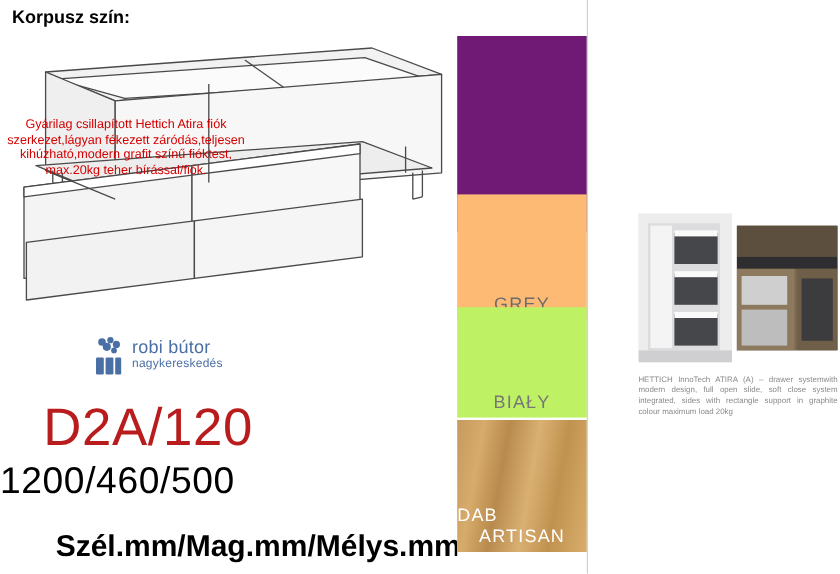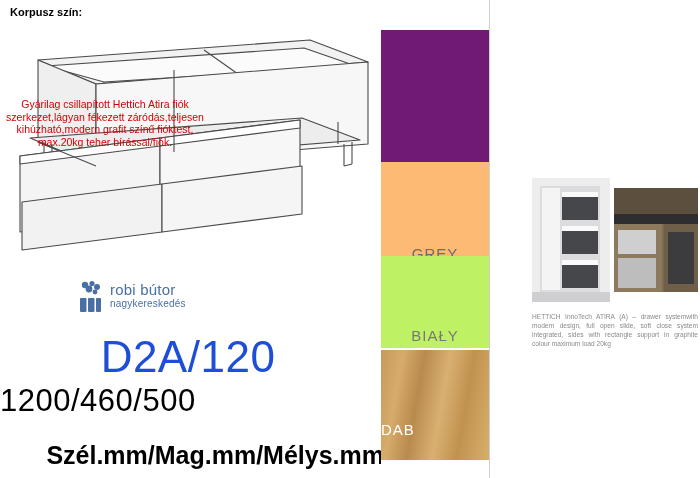--- a/index.html
+++ b/index.html
@@ -17,37 +17,37 @@
 
   .drawing{position:absolute;left:8px;top:18px;width:368px;height:240px;}
 
   .brand{position:absolute;left:78px;top:278px;width:200px;height:50px;}
   .brand-mark{position:absolute;left:0;top:2px;width:26px;height:34px;}
   .brand-text{position:absolute;left:32px;top:4px;}
   .brand-name{font-size:15px;color:#4a6fa5;letter-spacing:.2px;line-height:16px;}
   .brand-sub{font-size:10px;color:#4a6fa5;letter-spacing:.2px;line-height:12px;}
 
   .code{
-    position:absolute;left:0;top:334px;width:376px;text-align:center;
-    font-size:44px;line-height:46px;color:#1d4ed8;letter-spacing:.5px;
+    position:absolute;left:0;top:334px;width:376px;text-align:left;
+    font-size:44px;line-height:46px;color:#b91c1c;letter-spacing:.5px;padding-left:36px;
   }
   .dims{
     position:absolute;left:0;top:384px;width:376px;text-align:left;
     font-size:31px;line-height:34px;color:#000;letter-spacing:.5px;
   }
   .dimlabel{
     position:absolute;left:8px;top:440px;width:376px;text-align:right;
     font-size:25px;line-height:30px;font-weight:bold;color:#000;
   }
 
   
   .color-col{position:absolute;left:381px;top:0;width:108px;height:478px;background:#fff;}
   .color-title{
     position:absolute;left:10px;top:6px;width:100px;
-    font-size:11px;font-weight:bold;color:#000;
+    font-size:15px;font-weight:bold;color:#000;
   }
   .swatch{position:absolute;left:381px;width:108px;}
   .swatch .lbl{
     position:absolute;left:0;bottom:4px;width:108px;text-align:center;
     font-size:15px;color:#ffffff;letter-spacing:1px;
   }
   .swatch .lbl.dark{color:#6b6b6b;}
   .sw-lava{top:30px;height:163px;background:#701a75;}
   .sw-grey{top:162px;height:104px;background:#fdba74;}
   .sw-bialy{top:256px;height:92px;background:#bef264;border:0;}
@@ -152,20 +152,21 @@
     <div class="lbl">LAVA</div>
   </div>
   <div class="swatch sw-grey">
     <div class="lbl dark">GREY</div>
   </div>
   <div class="swatch sw-bialy">
     <div class="lbl">BIAŁY</div>
   </div>
   <div class="swatch sw-dab">
     <div class="dab-l1">DAB</div>
+    <div class="dab-l2">ARTISAN</div>
   </div>
 
   <div class="divider"></div>
 
   <div class="right-panel"></div>
 
   <div class="promo">Gyárilag csillapított Hettich Atira fiók szerkezet,lágyan fékezett záródás,teljesen kihúzható,modern grafit színű fióktest, max.20kg teher bírással/fiók.</div>
 
   <div class="photos">
     <div class="photo-a">

